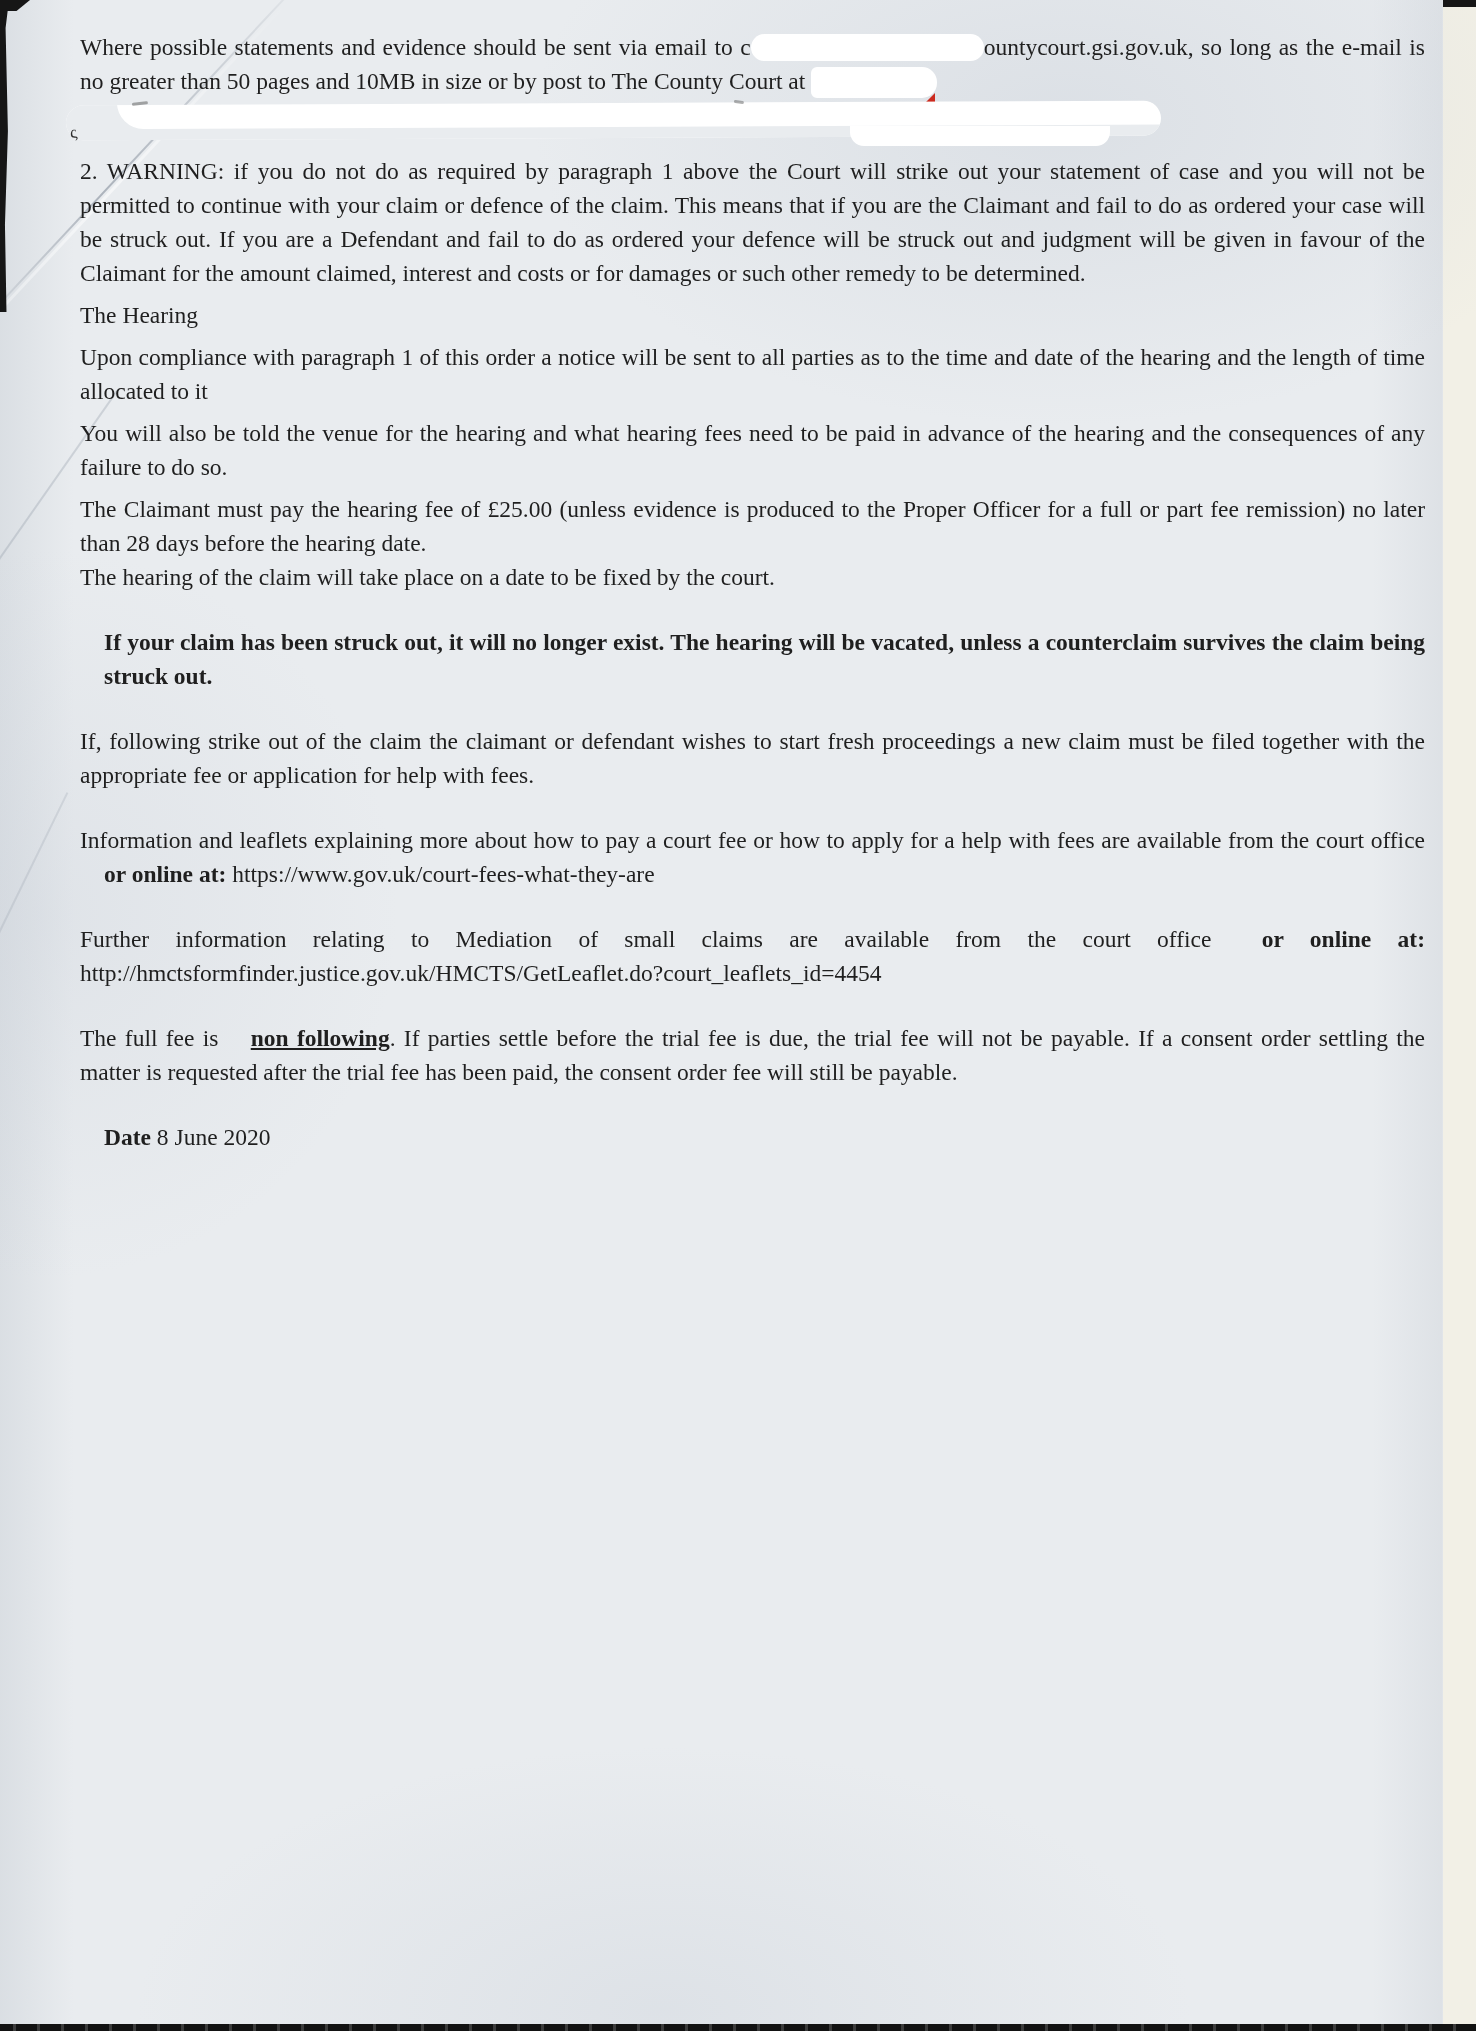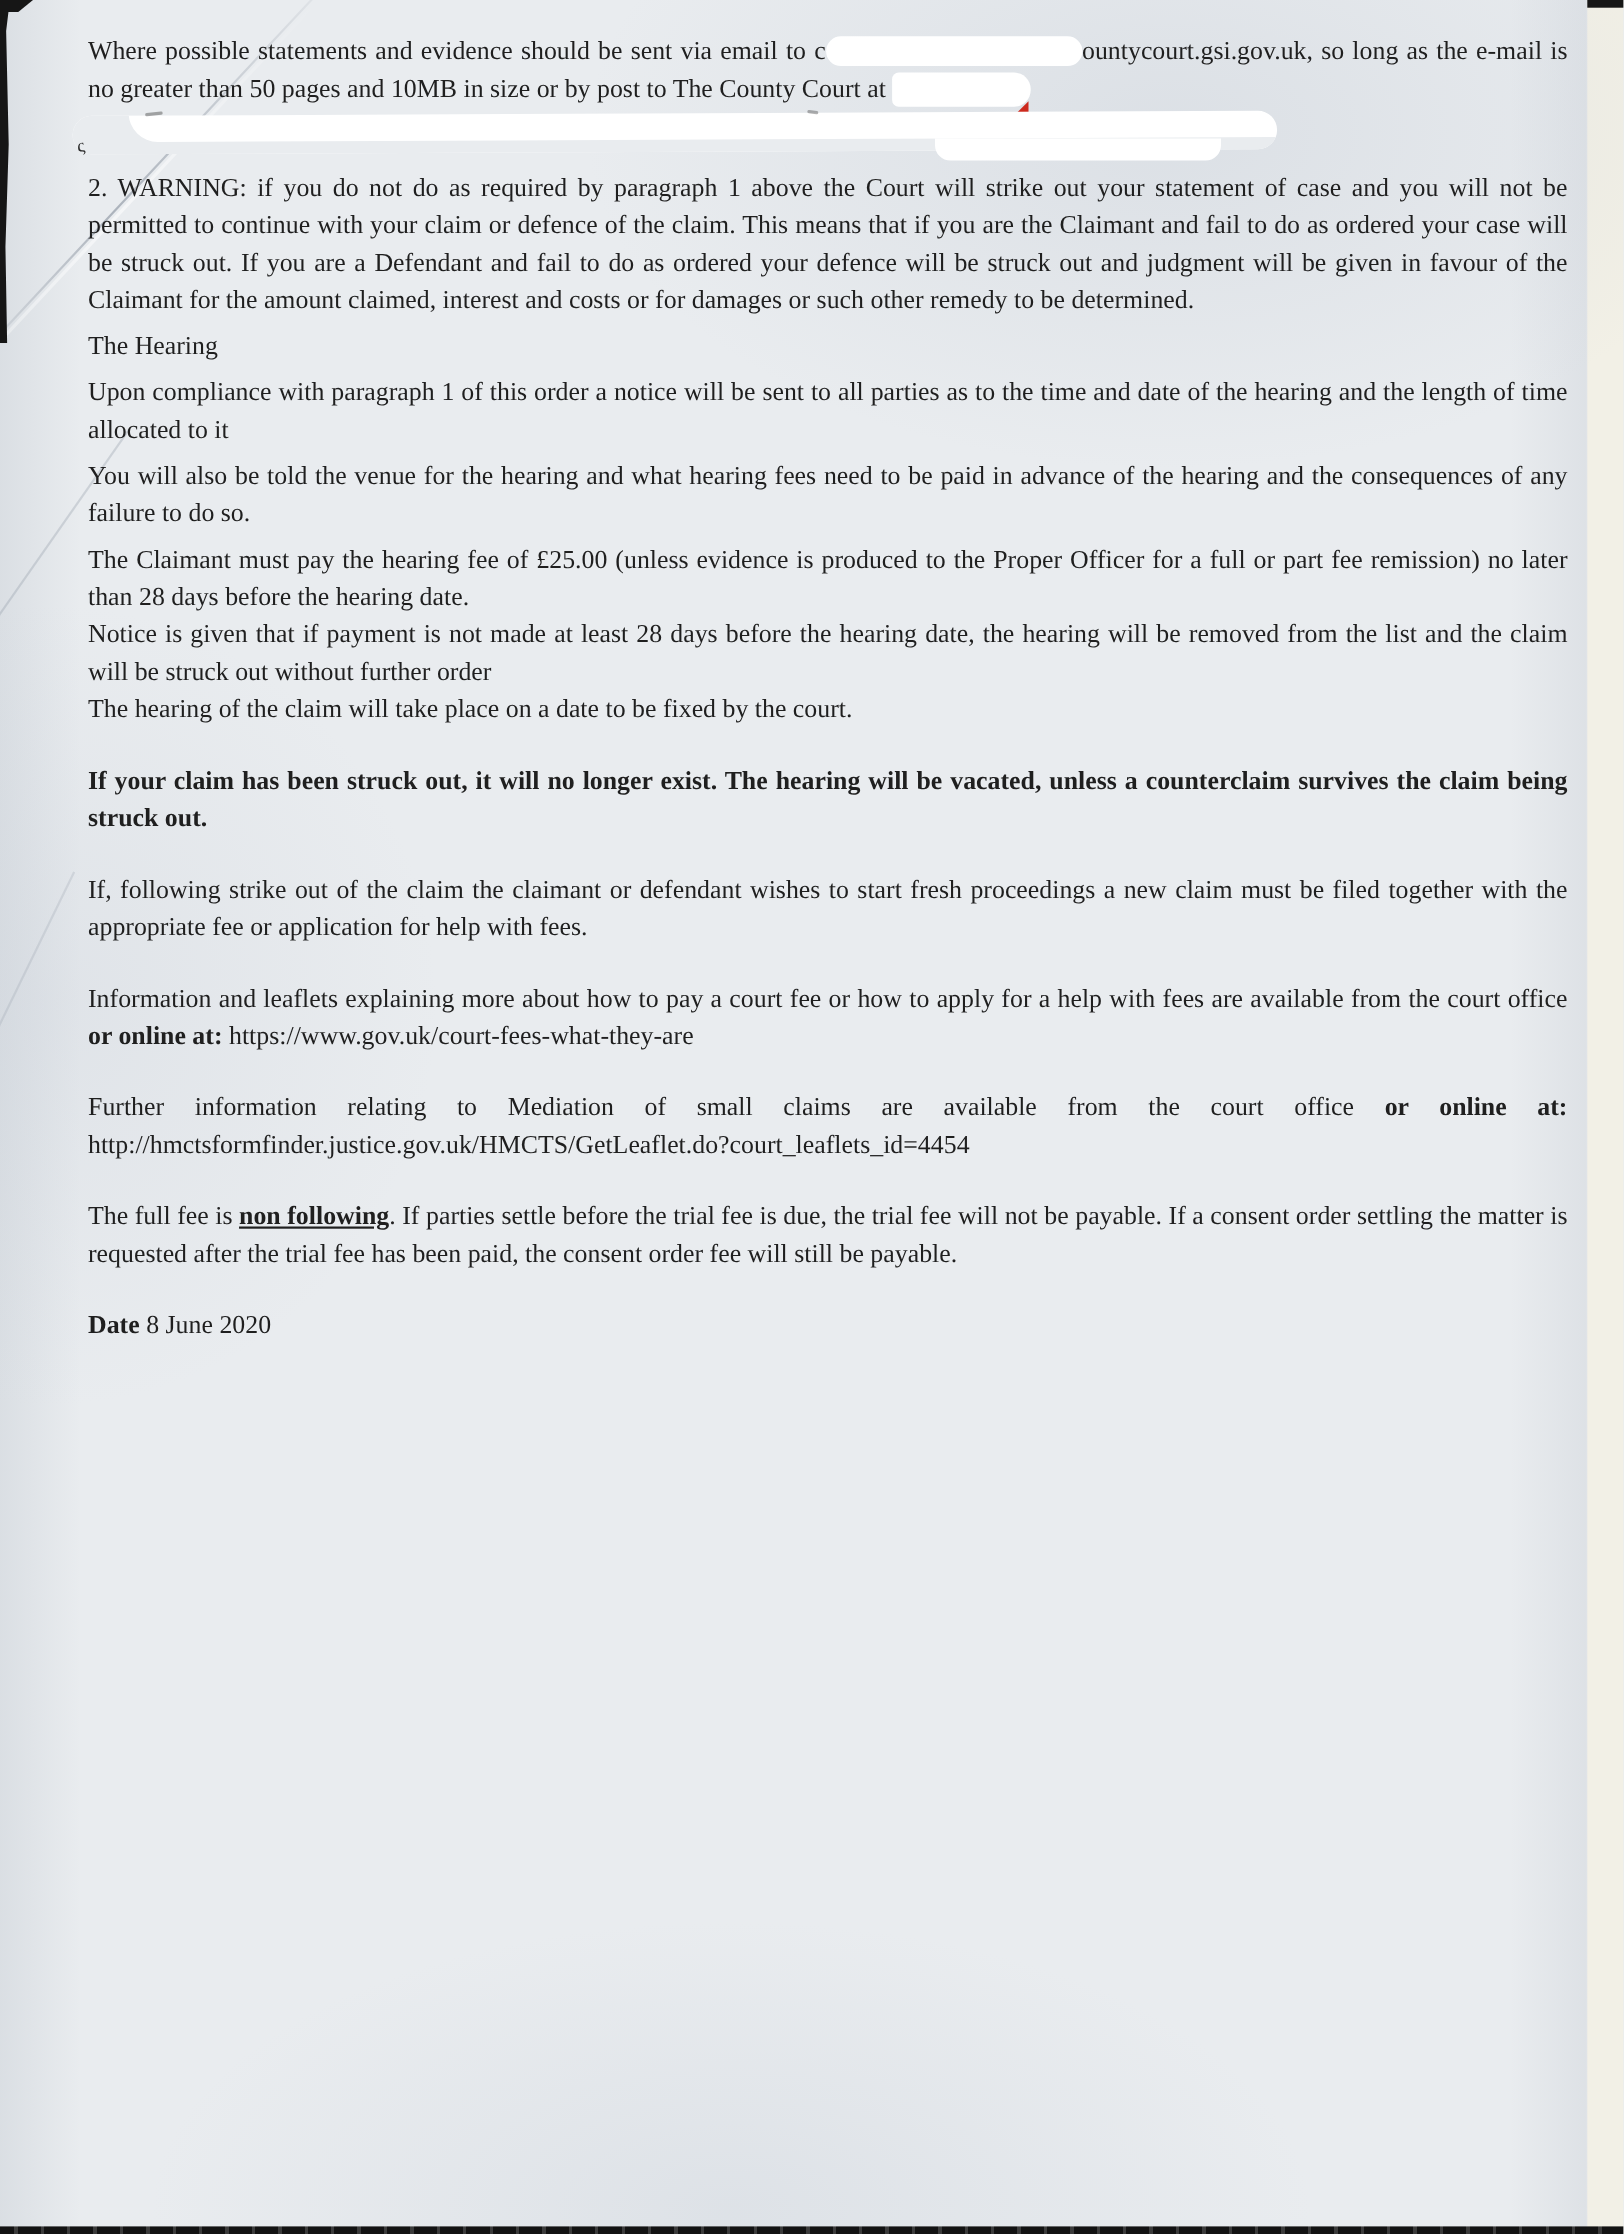--- a/index.html
+++ b/index.html
@@ -42,21 +42,21 @@
     transform:rotate(-55deg);transform-origin:0 0;}
   .crease-3{position:absolute;left:-8px;top:945px;width:170px;height:2px;background:rgba(130,140,154,.20);
     transform:rotate(-64deg);transform-origin:0 0;}
   
   .page-text{position:absolute;left:80px;top:30px;width:1345px;
     font-size:23.5px;line-height:34px;text-align:justify;overflow-wrap:anywhere;}
   .para{margin:8px 0 0 0;}
   .para:first-child{margin-top:0;}
   .para.gap-tight{margin-top:0;}
   .para.gap-blank{margin-top:31px;}
-  .para.bold,.b{font-weight:bold;}
+  .para.bold,.b{font-weight:bold;margin-left:24px;}
   .u{text-decoration:underline;}
   
   .redact{display:inline-block;position:relative;background:var(--redaction);vertical-align:-6px;}
   .redact.email{width:233px;height:27px;border-radius:14px;}
   .redact.address{width:126px;height:31px;border-radius:6px 15px 15px 6px;vertical-align:-9px;}
   .tri{position:absolute;right:2px;bottom:-6px;width:0;height:0;
     border-left:11px solid transparent;border-bottom:11px solid var(--red_mark);}
   
   .blob-line{position:relative;height:46px;margin-top:2px;}
   .blob{position:absolute;left:-14px;top:3px;width:1095px;height:35px;background:var(--redaction);
@@ -86,21 +86,20 @@
     <div class="blob-line">
       <div class="blob"></div>
       <div class="blob-tail"></div>
       <span class="curl">ς</span>
     </div>
     <div class="para"><span>2. WARNING: if you do not do as required by paragraph 1 above the Court will strike out your statement of case and you will not be permitted to continue with your claim or defence of the claim. This means that if you are the Claimant and fail to do as ordered your case will be struck out. If you are a Defendant and fail to do as ordered your defence will be struck out and judgment will be given in favour of the Claimant for the amount claimed, interest and costs or for damages or such other remedy to be determined.</span></div>
     <div class="para"><span>The Hearing</span></div>
     <div class="para"><span>Upon compliance with paragraph 1 of this order a notice will be sent to all parties as to the time and date of the hearing and the length of time allocated to it</span></div>
     <div class="para"><span>You will also be told the venue for the hearing and what hearing fees need to be paid in advance of the hearing and the consequences of any failure to do so.</span></div>
     <div class="para"><span>The Claimant must pay the hearing fee of £25.00 (unless evidence is produced to the Proper Officer for a full or part fee remission) no later than 28 days before the hearing date.</span></div>
-    <div class="para gap-tight"><span>Notice is given that if payment is not made at least 28 days before the hearing date, the hearing will be removed from the list and the claim will be struck out without further order</span></div>
     <div class="para gap-tight"><span>The hearing of the claim will take place on a date to be fixed by the court.</span></div>
     <div class="para bold gap-blank"><span>If your claim has been struck out, it will no longer exist. The hearing will be vacated, unless a counterclaim survives the claim being struck out.</span></div>
     <div class="para gap-blank"><span>If, following strike out of the claim the claimant or defendant wishes to start fresh proceedings a new claim must be filed together with the appropriate fee or application for help with fees.</span></div>
     <div class="para gap-blank"><span>Information and leaflets explaining more about how to pay a court fee or how to apply for a help with fees are available from the court office </span><span class="b">or online at:</span><span> https://www.gov.uk/court-fees-what-they-are</span></div>
     <div class="para gap-blank"><span>Further information relating to Mediation of small claims are available from the court office </span><span class="b">or online at:</span><span> http://hmctsformfinder.justice.gov.uk/HMCTS/GetLeaflet.do?court_leaflets_id=4454</span></div>
     <div class="para gap-blank"><span>The full fee is </span><span class="b u">non following</span><span>. If parties settle before the trial fee is due, the trial fee will not be payable. If a consent order settling the matter is requested after the trial fee has been paid, the consent order fee will still be payable.</span></div>
     <div class="para gap-blank"><span class="b">Date</span><span> 8 June 2020</span></div>
   </div>
 
 </body></html>

